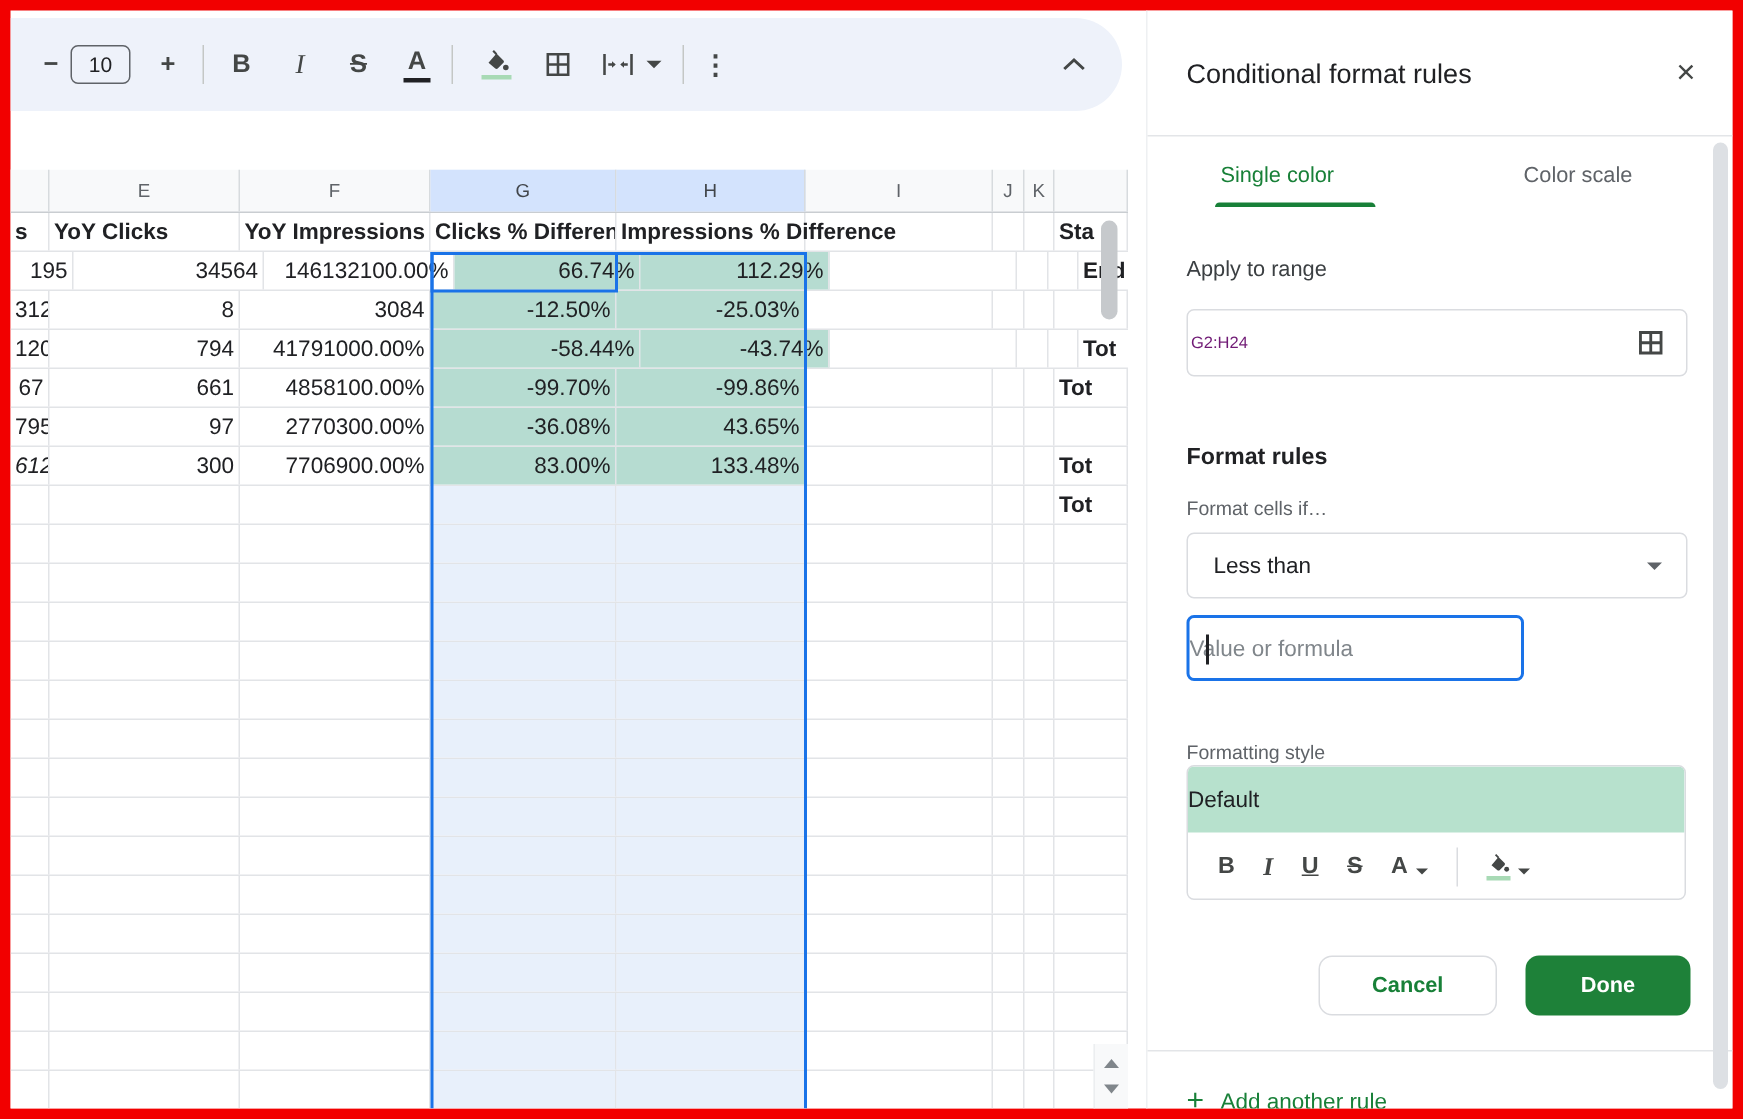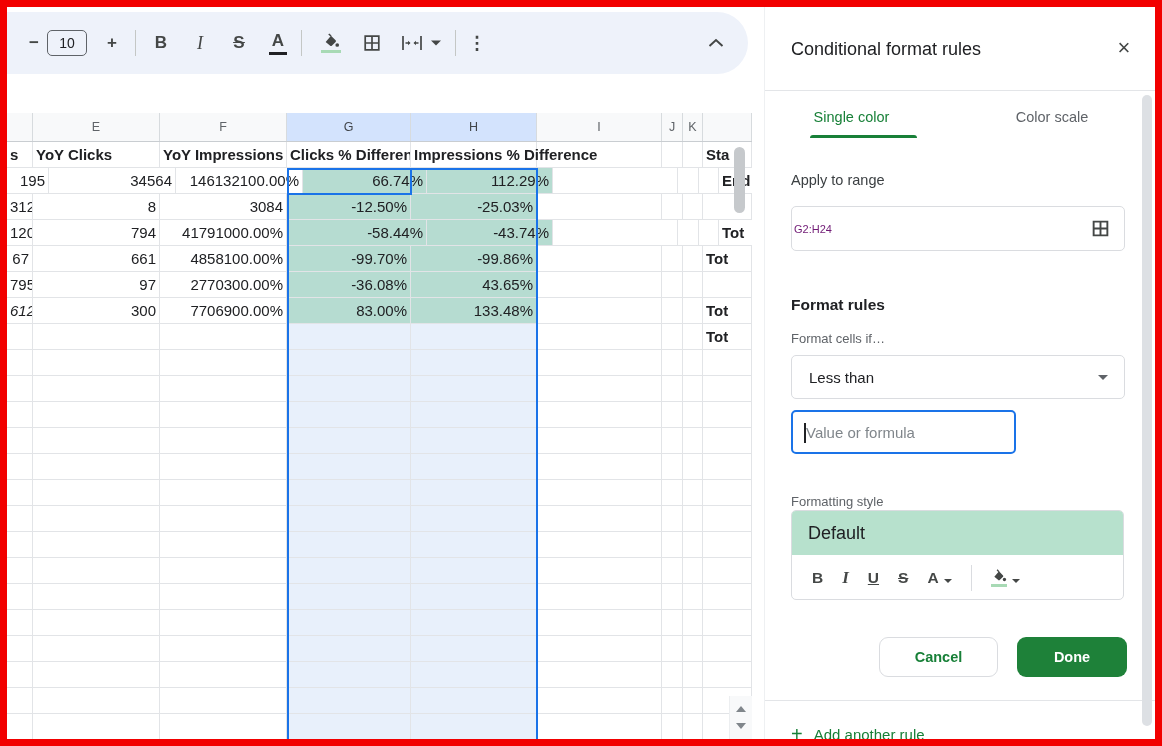--- a/index.html
+++ b/index.html
@@ -68,26 +68,26 @@
   .p-label-sm { position:absolute; left:26px; font-size:13px; color:#5f6368; }
   .lbl-if { top:324px; }
   .lbl-style { top:487px; }
   .range-box { position:absolute; left:26px; top:199px; width:334px; height:45px; border:1px solid #dadce0; border-radius:5px; display:flex; align-items:center; }
   .range-box .val { margin-left:2px; font-size:11px; color:#701a75; flex:1; }
   .range-box .gicon { margin-right:14px; display:flex; }
   .dropdown { position:absolute; left:26px; top:348px; width:334px; height:44px; border:1px solid #dadce0; border-radius:5px; display:flex; align-items:center; cursor:pointer; }
   .dropdown .val { margin-left:17px; font-size:15px; color:#202124; flex:1; }
   .dropdown .arr { margin-right:16px; }
   .value-wrap { position:absolute; left:26px; top:403px; width:225px; height:44px; border:2px solid #1a73e8; border-radius:5px; }
-  .value-wrap input { position:absolute; inset:0; border:none; outline:none; padding-left:13px; font-size:15px; font-family:"Liberation Sans", sans-serif; color:#202124; background:transparent; }
+  .value-wrap input { position:absolute; inset:0; border:none; outline:none; font-size:15px; font-family:"Liberation Sans", sans-serif; color:#202124; background:transparent; }
   .value-wrap input::placeholder { color:#80868b; opacity:1; }
   .text-caret { position:absolute; left:11px; top:11px; width:1.5px; height:20px; background:#202124; z-index:2; }
   .style-box { position:absolute; left:26px; top:503px; width:333px; height:90px; border:1px solid #dadce0; border-radius:5px; overflow:hidden; }
   .style-head { height:44px; background:#b7e1cd; display:flex; align-items:center; }
-  .style-head .val { margin-left:16px; font-size:18px; color:#202124; }
+  .style-head .val { font-size:15px; color:#202124; }
   .style-tools { height:45px; display:flex; align-items:center; padding-left:20px; gap:19px; }
   .sicon { font-size:15.5px; font-weight:bold; color:#444746; display:flex; align-items:center; }
   .sicon.it { font-family:"Liberation Serif", serif; font-style:italic; font-size:17px; }
   .sicon.un { text-decoration:underline; }
   .sicon.st { text-decoration:line-through; }
   .mini-arrow { width:0; height:0; border-left:4px solid transparent; border-right:4px solid transparent; border-top:4px solid #444746; margin-left:5px; margin-top:6px; }
   .s-vdiv { width:1px; height:26px; background:#dadce0; }
   .fill-mini { display:flex; flex-direction:column; align-items:center; }
   .btn { position:absolute; top:630px; height:40px; border-radius:9px; font-size:14.5px; font-weight:600; display:flex; align-items:center; justify-content:center; cursor:pointer; }
   .btn-cancel { left:114px; width:119px; background:#fff; border:1px solid #dadce0; color:#188038; }

